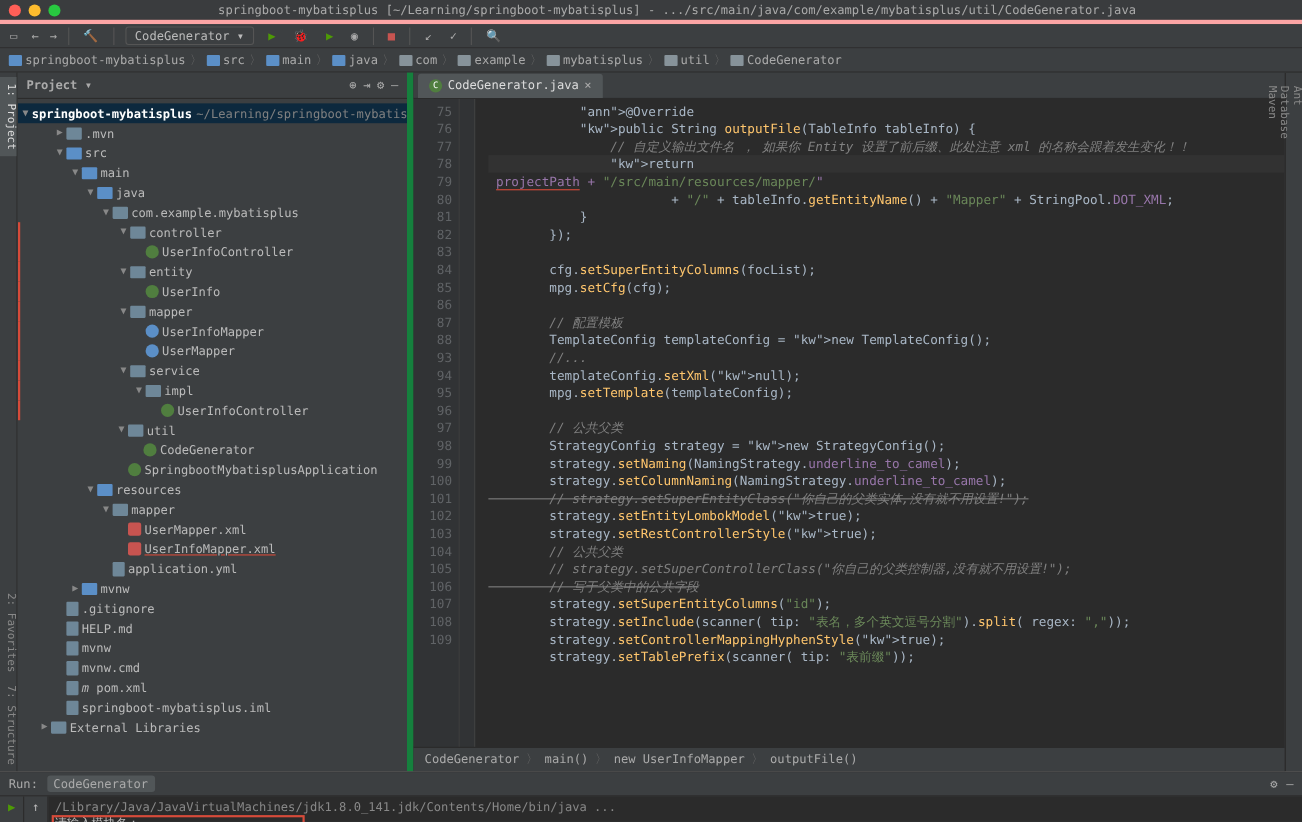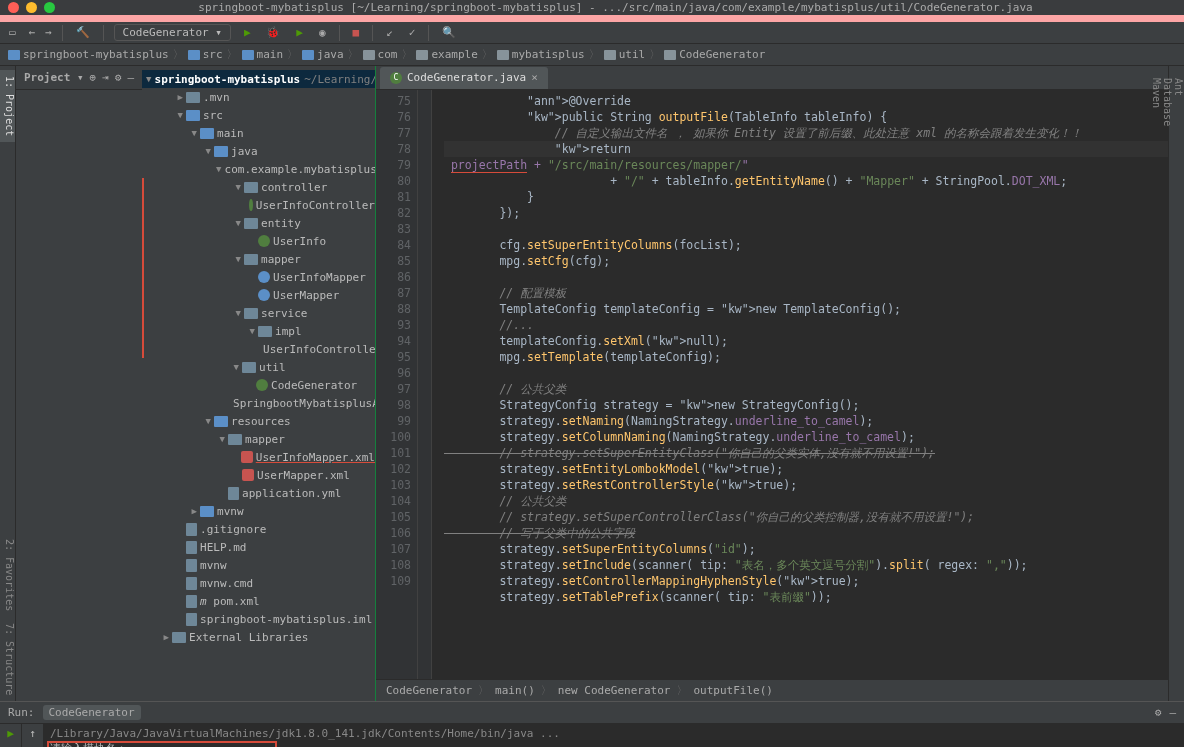--- a/index.html
+++ b/index.html
@@ -1,37 +1,37 @@
 <!DOCTYPE html>
 <html><head>
 <meta charset="utf-8">
 <style>
 * { margin: 0; padding: 0; box-sizing: border-box; }
 body { font-family: "Menlo", "Consolas", monospace; font-size: 11px; background: #3c3f41; color: #bbb; width: 1184px; height: 747px; overflow: hidden; }
-.titlebar { height: 22px; background: #3a3c3e; display: flex; align-items: center; padding: 0 8px; border-bottom: 7px solid #fca5a5; }
+.titlebar { height: 22px; background: #3a3c3e; display: flex; align-items: center; padding: 0 8px; border-bottom: 4px solid #fca5a5; }
 .traffic { display: flex; gap: 7px; }
 .dot { width: 11px; height: 11px; border-radius: 50%; }
 .dot.r{background:#ff5f57}.dot.y{background:#febc2e}.dot.g{background:#28c840}
 .title { flex: 1; text-align: center; color: #aaa; font-size: 11px; }
 .toolbar { height: 22px; background: #3c3f41; border-bottom: 1px solid #2b2b2b; display: flex; align-items: center; padding: 0 6px; gap: 10px; }
 .tb-sep{width:1px;height:16px;background:#555}
 .tb-btn{color:#aaa;cursor:pointer;padding:0 3px}
 .tb-arrow{color:#aaa}
 .play{color:#4e9a06}
 .breadcrumbs { height: 22px; background: #3c3f41; border-bottom: 1px solid #2b2b2b; display: flex; align-items: center; padding: 0 8px; gap: 4px; color: #aaa; font-size: 11px; }
 .bc-item{display:flex;align-items:center;gap:3px}
 .bc-sep{color:#666}
 .fico{width:12px;height:10px;background:#87939a;border-radius:1px;display:inline-block}
 .fico.b{background:#5b8fc7}
 .body-area { display: flex; height: 635px; }
 .left-gutter { width: 16px; background: #3c3f41; border-right: 1px solid #2b2b2b; writing-mode: vertical-rl; text-orientation: mixed; display: flex; color: #888; font-size: 10px; padding-top: 4px; }
 .left-gutter span{padding:6px 0;cursor:pointer}
 .right-gutter { width: 16px; background: #3c3f41; border-left: 1px solid #2b2b2b; writing-mode: vertical-rl; display: flex; flex-direction: column; color: #888; font-size: 10px; padding-top: 6px; }
 .right-gutter span{padding:6px 0;cursor:pointer}
-.sidebar { width: 360px; background: #3c3f41; border-right: 1px solid #15803d; display: flex; flex-direction: row; }
+.sidebar { width: 360px; background: #3c3f41; border-right: 6px solid #15803d; display: flex; flex-direction: column; }
 .sidebar-hdr { height: 24px; display: flex; align-items: center; padding: 0 8px; border-bottom: 1px solid #2b2b2b; color: #aaa; gap: 6px; }
 .sidebar-hdr .gear{margin-left:auto}
 .tree { flex: 1; overflow: auto; padding: 4px 0; font-size: 11px; }
 .tree-row { display: flex; align-items: center; height: 18px; padding-left: var(--ind,0); white-space: nowrap; color: #bbb; cursor: pointer; }
 .tree-row.sel{background:#0d293e;color:#fff}
 .tree-row .arw{width:12px;color:#888;font-size:9px;text-align:center}
 .tree-row .ic{width:16px;height:14px;display:inline-flex;align-items:center;justify-content:center;margin-right:3px}
 .ic.fold{background:#6e8798;width:14px;height:11px;border-radius:1px}
 .ic.fold.b{background:#5b8fc7}
 .ic.cls{background:#507e3f;border-radius:50%;width:12px;height:12px;color:#fff;font-size:8px;line-height:12px;text-align:center}
@@ -261,26 +261,26 @@
           <span>resources</span>
         </div>
         <div class="tree-row" style="--ind: 74px;">
           <span class="arw">▼</span>
           <span class="ic fold"></span>
           <span>mapper</span>
         </div>
         <div class="tree-row" style="--ind: 88px;">
           <span class="arw"></span>
           <span class="ic xml"></span>
+          <span>UserMapper.xml</span>
+        </div>
+        <div class="tree-row" style="--ind: 88px;">
+          <span class="arw"></span>
+          <span class="ic xml"></span>
           <span><span class="red-under">UserInfoMapper.xml</span></span>
-        </div>
-        <div class="tree-row" style="--ind: 88px;">
-          <span class="arw"></span>
-          <span class="ic xml"></span>
-          <span>UserMapper.xml</span>
         </div>
         <div class="tree-row" style="--ind: 74px;">
           <span class="arw"></span>
           <span class="ic file"></span>
           <span>application.yml</span>
         </div>
         <div class="tree-row" style="--ind: 46px;">
           <span class="arw">▶</span>
           <span class="ic fold b"></span>
           <span>mvnw</span>
@@ -365,21 +365,21 @@
         strategy.<span class="mth">setInclude</span>(scanner( tip: <span class="str">"表名，多个英文逗号分割"</span>).<span class="mth">split</span>( regex: <span class="str">","</span>));
         strategy.<span class="mth">setControllerMappingHyphenStyle</span>(<span class="&lt;span">"kw"</span>&gt;true);
         strategy.<span class="mth">setTablePrefix</span>(scanner( tip: <span class="str">"表前缀"</span>));
 </div>
     </div>
     <div class="editor-crumb" id="ec">
         <span>CodeGenerator</span>
         <span class="bc-sep">〉</span>
         <span>main()</span>
         <span class="bc-sep">〉</span>
-        <span>new CodeGenerator</span>
+        <span>new UserInfoMapper</span>
         <span class="bc-sep">〉</span>
         <span>outputFile()</span>
       </div>
   </div>
 
   <div class="right-gutter">
     <span>Ant</span>
     <span>Database</span>
     <span>Maven</span>
   </div>

